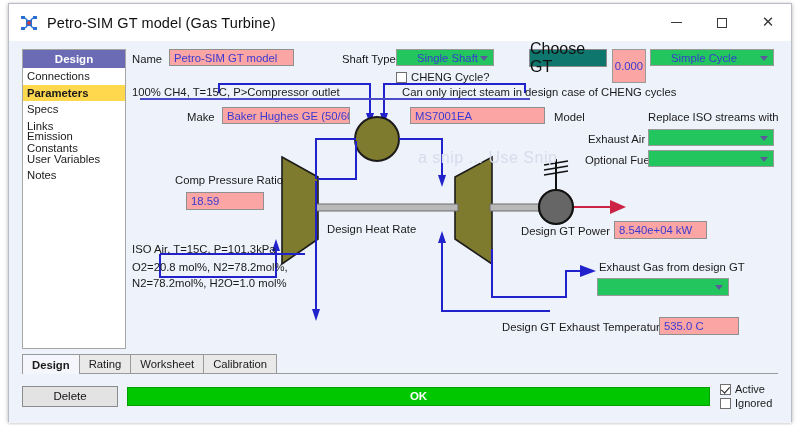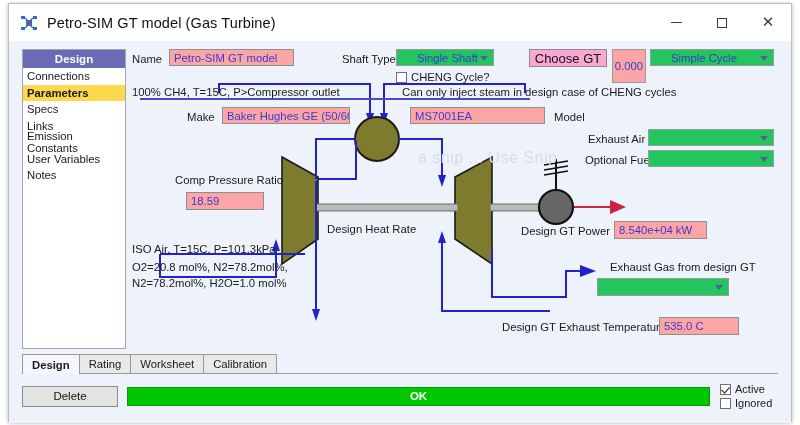--- a/index.html
+++ b/index.html
@@ -100,22 +100,22 @@
   .combo .caret {
     position: absolute; right: 5px; top: 50%;
     margin-top: -2px;
     width: 0; height: 0;
     border-left: 4px solid transparent;
     border-right: 4px solid transparent;
     border-top: 5px solid #5a5a9a;
   }
 
   .btn-gray {
-    background: #f9a8d4; border: 1px solid #8c8c8c;
-    font-size: 13px; color: #111;
+    background: #0f766e; border: 1px solid #8c8c8c;
+    font-size: 16px; color: #111;
     display: flex; align-items: center; justify-content: center;
   }
 
   .chk-row { display: flex; align-items: center; gap: 4px; }
   .chk {
     width: 11px; height: 11px; background: #fff;
     border: 1px solid #6f6f6f; position: relative; flex: none;
   }
   .chk.on::after {
     content: ""; position: absolute;
@@ -292,20 +292,21 @@
 
       <div class="lbl" style="position:absolute;left:2px;top:37px;">100% CH4, T=15C, P&gt;Compressor outlet</div>
       <div class="lbl" style="position:absolute;left:272px;top:37px;">Can only inject steam in design case of CHENG cycles</div>
 
       <div class="lbl" style="position:absolute;left:57px;top:62px;">Make</div>
       <div class="field plain-b" style="position:absolute;left:92px;top:58px;width:128px;height:17px;">Baker Hughes GE (50/60 Hz</div>
 
       <div class="field plain-b" style="position:absolute;left:280px;top:58px;width:135px;height:17px;">MS7001EA</div>
       <div class="lbl" style="position:absolute;left:424px;top:62px;">Model</div>
 
+      <div class="lbl" style="position:absolute;left:518px;top:62px;">Replace ISO streams with</div>
 
       <div class="lbl" style="position:absolute;left:458px;top:84px;">Exhaust Air</div>
       <div class="combo" style="position:absolute;left:518px;top:80px;width:126px;height:17px;">
         <span></span>
         <span class="caret"></span>
       </div>
 
       <div class="lbl" style="position:absolute;left:455px;top:105px;">Optional Fuel</div>
       <div class="combo" style="position:absolute;left:518px;top:101px;width:126px;height:17px;">
         <span></span>
@@ -317,21 +318,21 @@
 
       <div class="lbl" style="position:absolute;left:197px;top:174px;">Design Heat Rate</div>
 
       <div class="lbl" style="position:absolute;left:2px;top:194px;">ISO Air, T=15C, P=101.3kPa</div>
       <div class="lbl" style="position:absolute;left:2px;top:212px;">O2=20.8 mol%, N2=78.2mol%,</div>
       <div class="lbl" style="position:absolute;left:2px;top:228px;">N2=78.2mol%, H2O=1.0 mol%</div>
 
       <div class="lbl" style="position:absolute;left:391px;top:176px;">Design GT Power</div>
       <div class="field plain-b" style="position:absolute;left:484px;top:172px;width:93px;height:18px;">8.540e+04 kW</div>
 
-      <div class="lbl" style="position:absolute;left:480px;top:212px;">Exhaust Gas from design GT</div>
+      <div class="lbl" style="position:absolute;left:469px;top:212px;">Exhaust Gas from design GT</div>
       <div class="combo" style="position:absolute;left:467px;top:229px;width:132px;height:18px;">
         <span></span>
         <span class="caret"></span>
       </div>
 
       <div class="lbl" style="position:absolute;left:372px;top:272px;">Design GT Exhaust Temperature</div>
       <div class="field plain-b" style="position:absolute;left:529px;top:268px;width:80px;height:18px;">535.0 C</div>
 
     </div>
 

